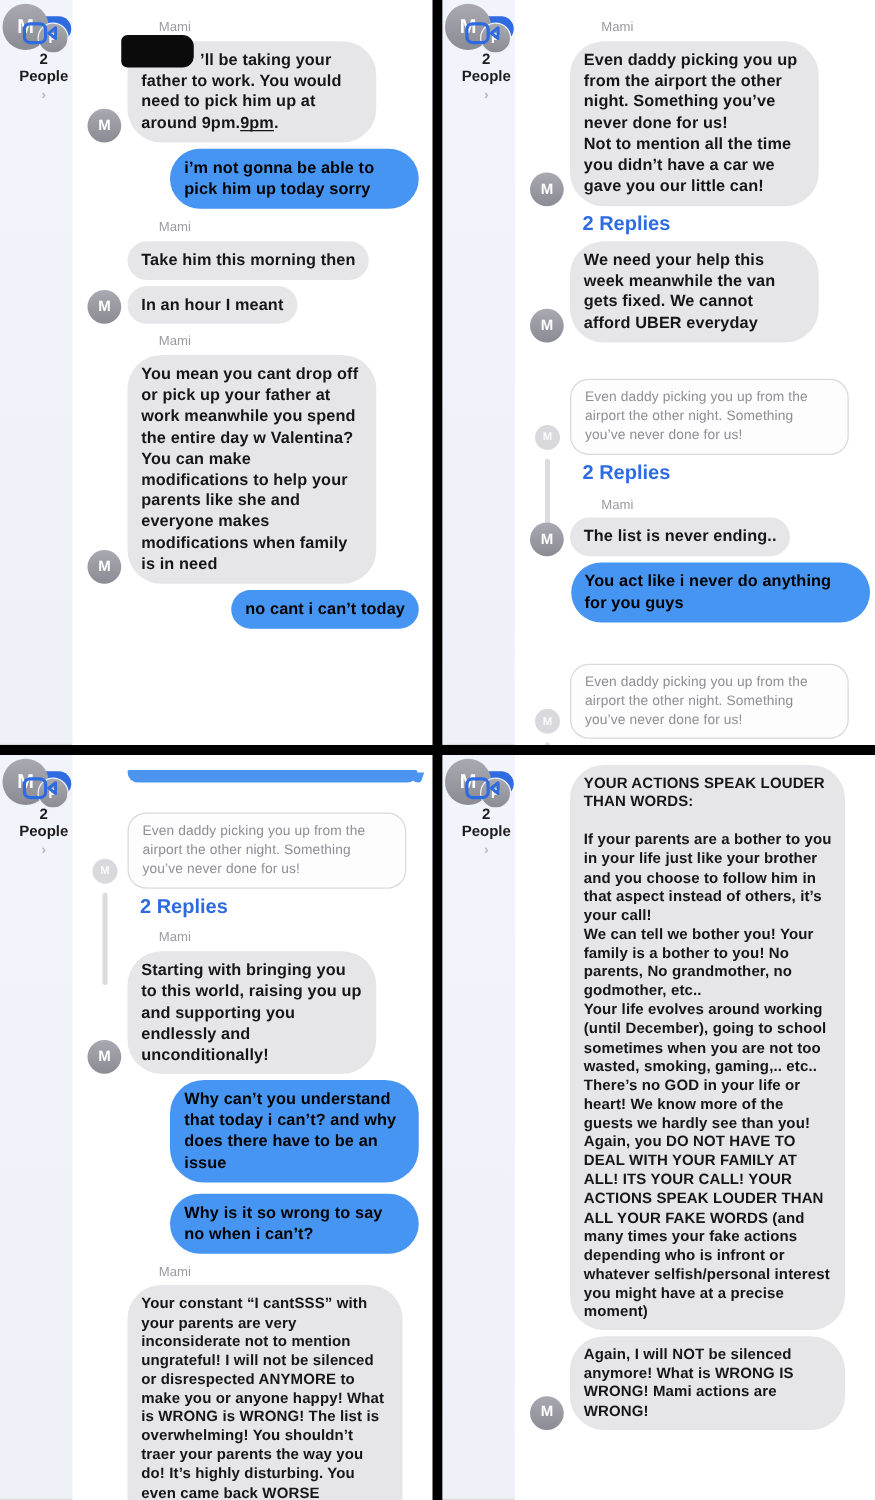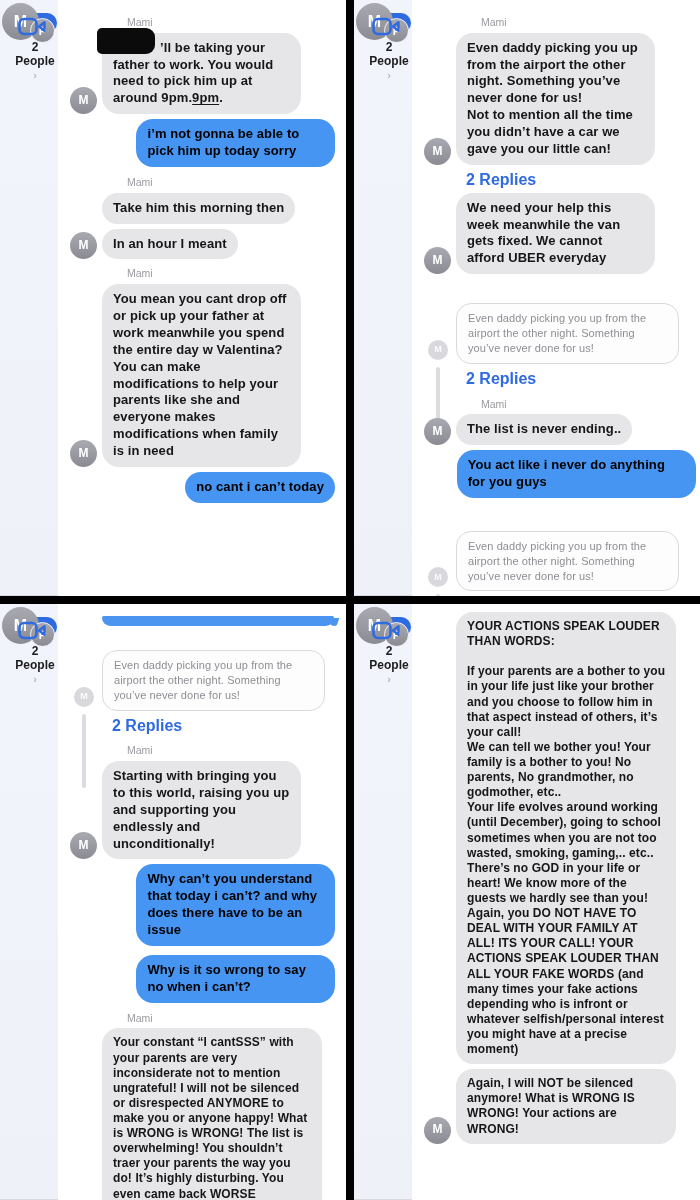--- a/index.html
+++ b/index.html
@@ -40,21 +40,21 @@
   .gap { height:24px; }
   .msg-row { display:flex; align-items:flex-end; margin-bottom:5px; }
   .msg-row.right { justify-content:flex-end; margin-bottom:9px; }
   .gutter { width:36px; flex:0 0 36px; position:relative; align-self:stretch; }
   .avatar {
     position:absolute; bottom:0; left:4px; width:27px; height:27px; border-radius:50%;
     background:linear-gradient(180deg,#a9a9b2 0%,#8b8b94 100%);
     color:#fff; font-size:12px; font-weight:600; display:flex; align-items:center; justify-content:center;
   }
   .bubble {
-    padding:7px 11px; border-radius:17px; max-width:73%;
+    padding:7px 11px; border-radius:27px; max-width:73%;
     white-space:pre-line; font-weight:600; letter-spacing:.1px;
   }
   .bubble.gray { background:#e6e6e8; color:#161618; }
   .bubble.blue { background:#4795f2; color:#000000; margin-right:3px; }
   .bubble.wide { max-width:88%; margin-right:-4px; }
   .bubble.dense { font-size:12px; line-height:1.26; max-width:81%; }
   .q-heading { font-weight:800; }
 
   
   .bubble.quote {
@@ -292,17 +292,17 @@
 <span>If your parents are a bother to you in your life just like your brother and you choose to follow him in that aspect instead of others, it’s your call!
 We can tell we bother you! Your family is a bother to you! No parents, No grandmother, no godmother, etc..
 Your life evolves around working (until December), going to school sometimes when you are not too wasted, smoking, gaming,.. etc..
 There’s no GOD in your life or heart! We know more of the guests we hardly see than you!
 Again, you DO NOT HAVE TO DEAL WITH YOUR FAMILY AT ALL! ITS YOUR CALL! YOUR ACTIONS SPEAK LOUDER THAN ALL YOUR FAKE WORDS (and many times your fake actions depending who is infront or whatever selfish/personal interest you might have at a precise moment)</span></div>
         </div>
         <div class="msg-row left">
           <div class="gutter">
             <div class="avatar">M</div>
           </div>
-          <div class="bubble gray dense"><span>Again, I will NOT be silenced anymore! What is WRONG IS WRONG! Your actions are WRONG!</span></div>
+          <div class="bubble gray dense"><span>Again, I will NOT be silenced anymore! What is WRONG IS WRONG! Mami actions are WRONG!</span></div>
         </div>
       </div>
   </div>
 </div>
 
 </body></html>

